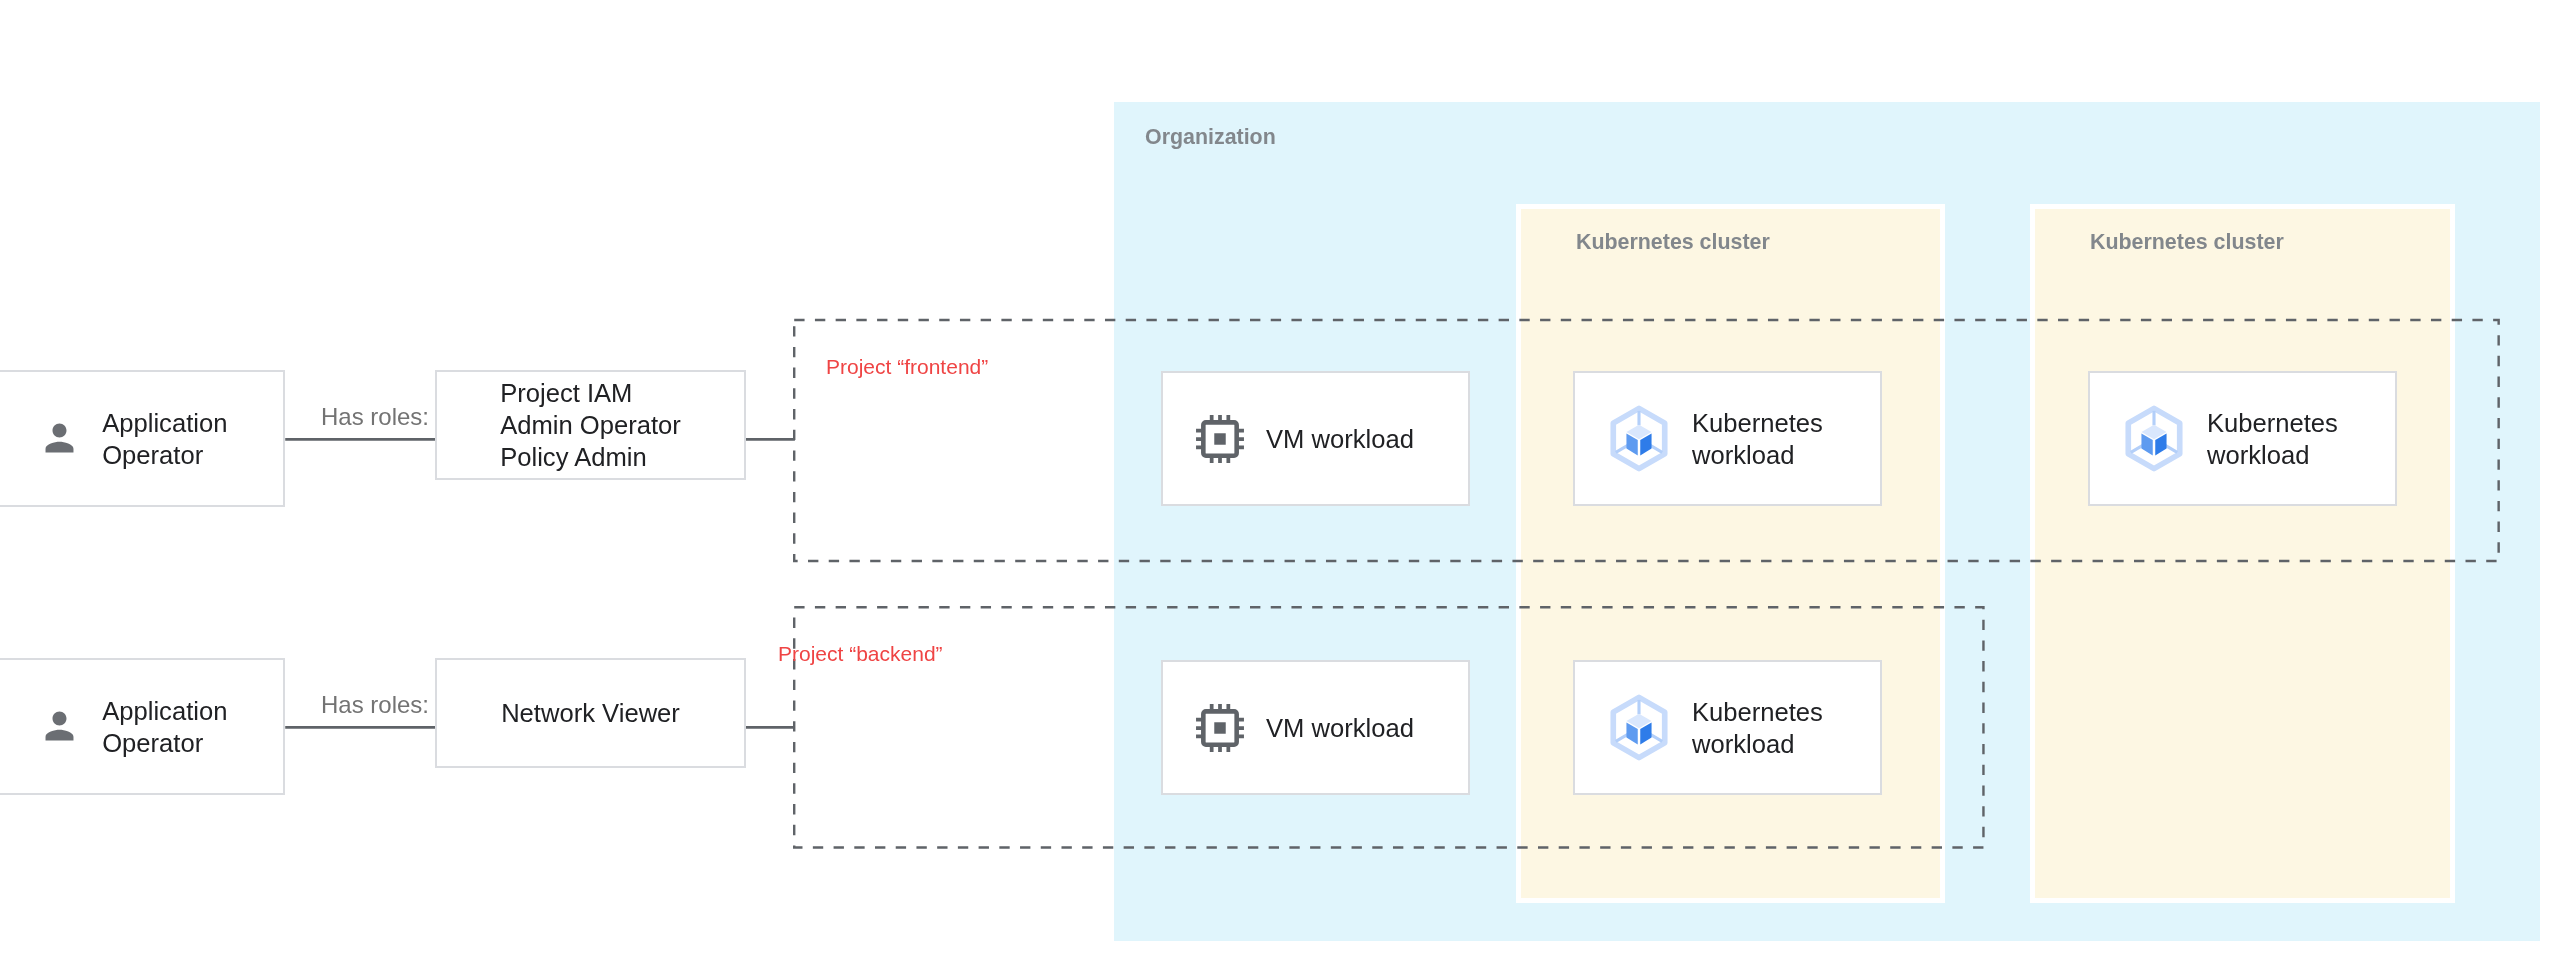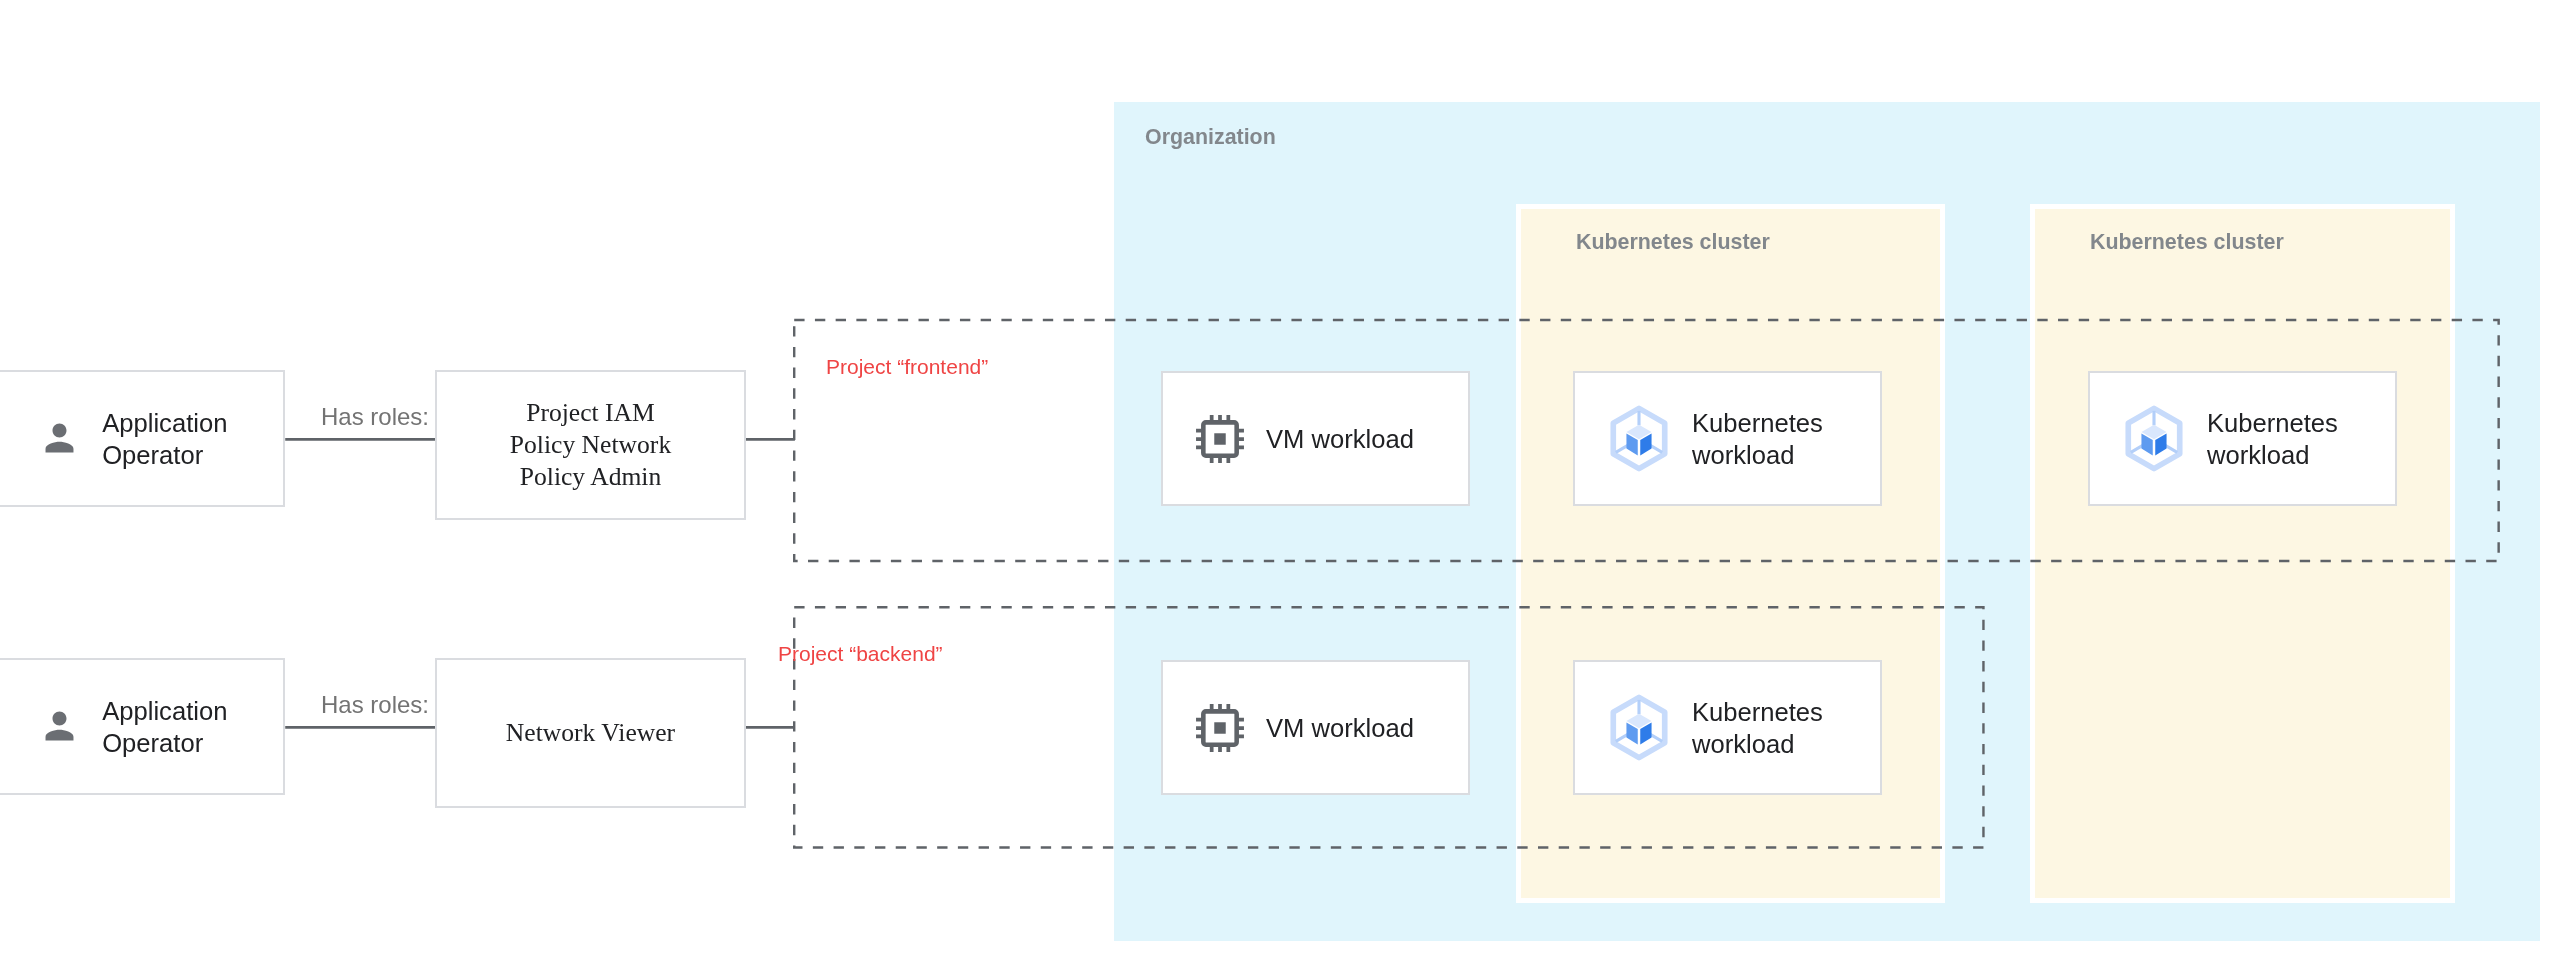--- a/index.html
+++ b/index.html
@@ -21,21 +21,21 @@
 
   .project-label{position:absolute;font-size:21px;color:#ef4444;white-space:nowrap;}
   #project-frontend-label{left:826px;top:355px;}
   #project-backend-label{left:778px;top:642px;}
 
   
   .card{position:absolute;background:#ffffff;border:2.1px solid #DADCE0;box-sizing:border-box;
         display:flex;align-items:center;color:#202124;font-size:25.6px;line-height:32px;}
   .actor-card{left:-2.8px;top:370px;width:288px;height:137px;padding-left:39px;gap:21px;}
   #actor-card-2{top:658px;}
-  .role-card{left:435px;top:370px;width:311px;height:150px;justify-content:center;text-align:center;font-family:Liberation Serif, serif;}
+  .role-card{left:435px;top:370px;width:311px;height:110px;justify-content:center;}
   #role-card-2{top:658px;}
   .workload-card{width:309px;height:135px;padding-left:32px;gap:21px;}
   #vm-workload-1{left:1161px;top:371px;}
   #k8s-workload-1{left:1573px;top:371px;}
   #k8s-workload-2{left:2088px;top:371px;}
   #vm-workload-2{left:1161px;top:660px;}
   #k8s-workload-3{left:1573px;top:660px;}
 
   .has-roles{position:absolute;width:180px;text-align:center;font-size:24px;color:#737373;white-space:nowrap;}
   #has-roles-1{left:285px;top:403px;}
@@ -79,21 +79,21 @@
       <div>Application</div>
       <div>Operator</div>
     </div>
   </div>
 
   <div id="has-roles-1" class="has-roles">Has roles:</div>
 
   <div id="role-card-1" class="card role-card">
     <div>
       <div>Project IAM</div>
-      <div>Policy Network</div>
+      <div>Admin Operator</div>
       <div>Policy Admin</div>
     </div>
   </div>
 
   <div id="actor-card-2" class="card actor-card">
     <svg class="icon" width="43" height="43" viewBox="0 0 24 24">
       <path d="M12 11.4c2.15 0 3.9-1.75 3.9-3.9S14.15 3.6 12 3.6 8.1 5.35 8.1 7.5s1.75 3.9 3.9 3.9zm0 2.4c-2.6 0-7.8 1.3-7.8 3.9v2.1h15.6v-2.1c0-2.6-5.2-3.9-7.8-3.9z" fill="#6B6E73"></path>
     </svg>
     <div>
       <div>Application</div>

